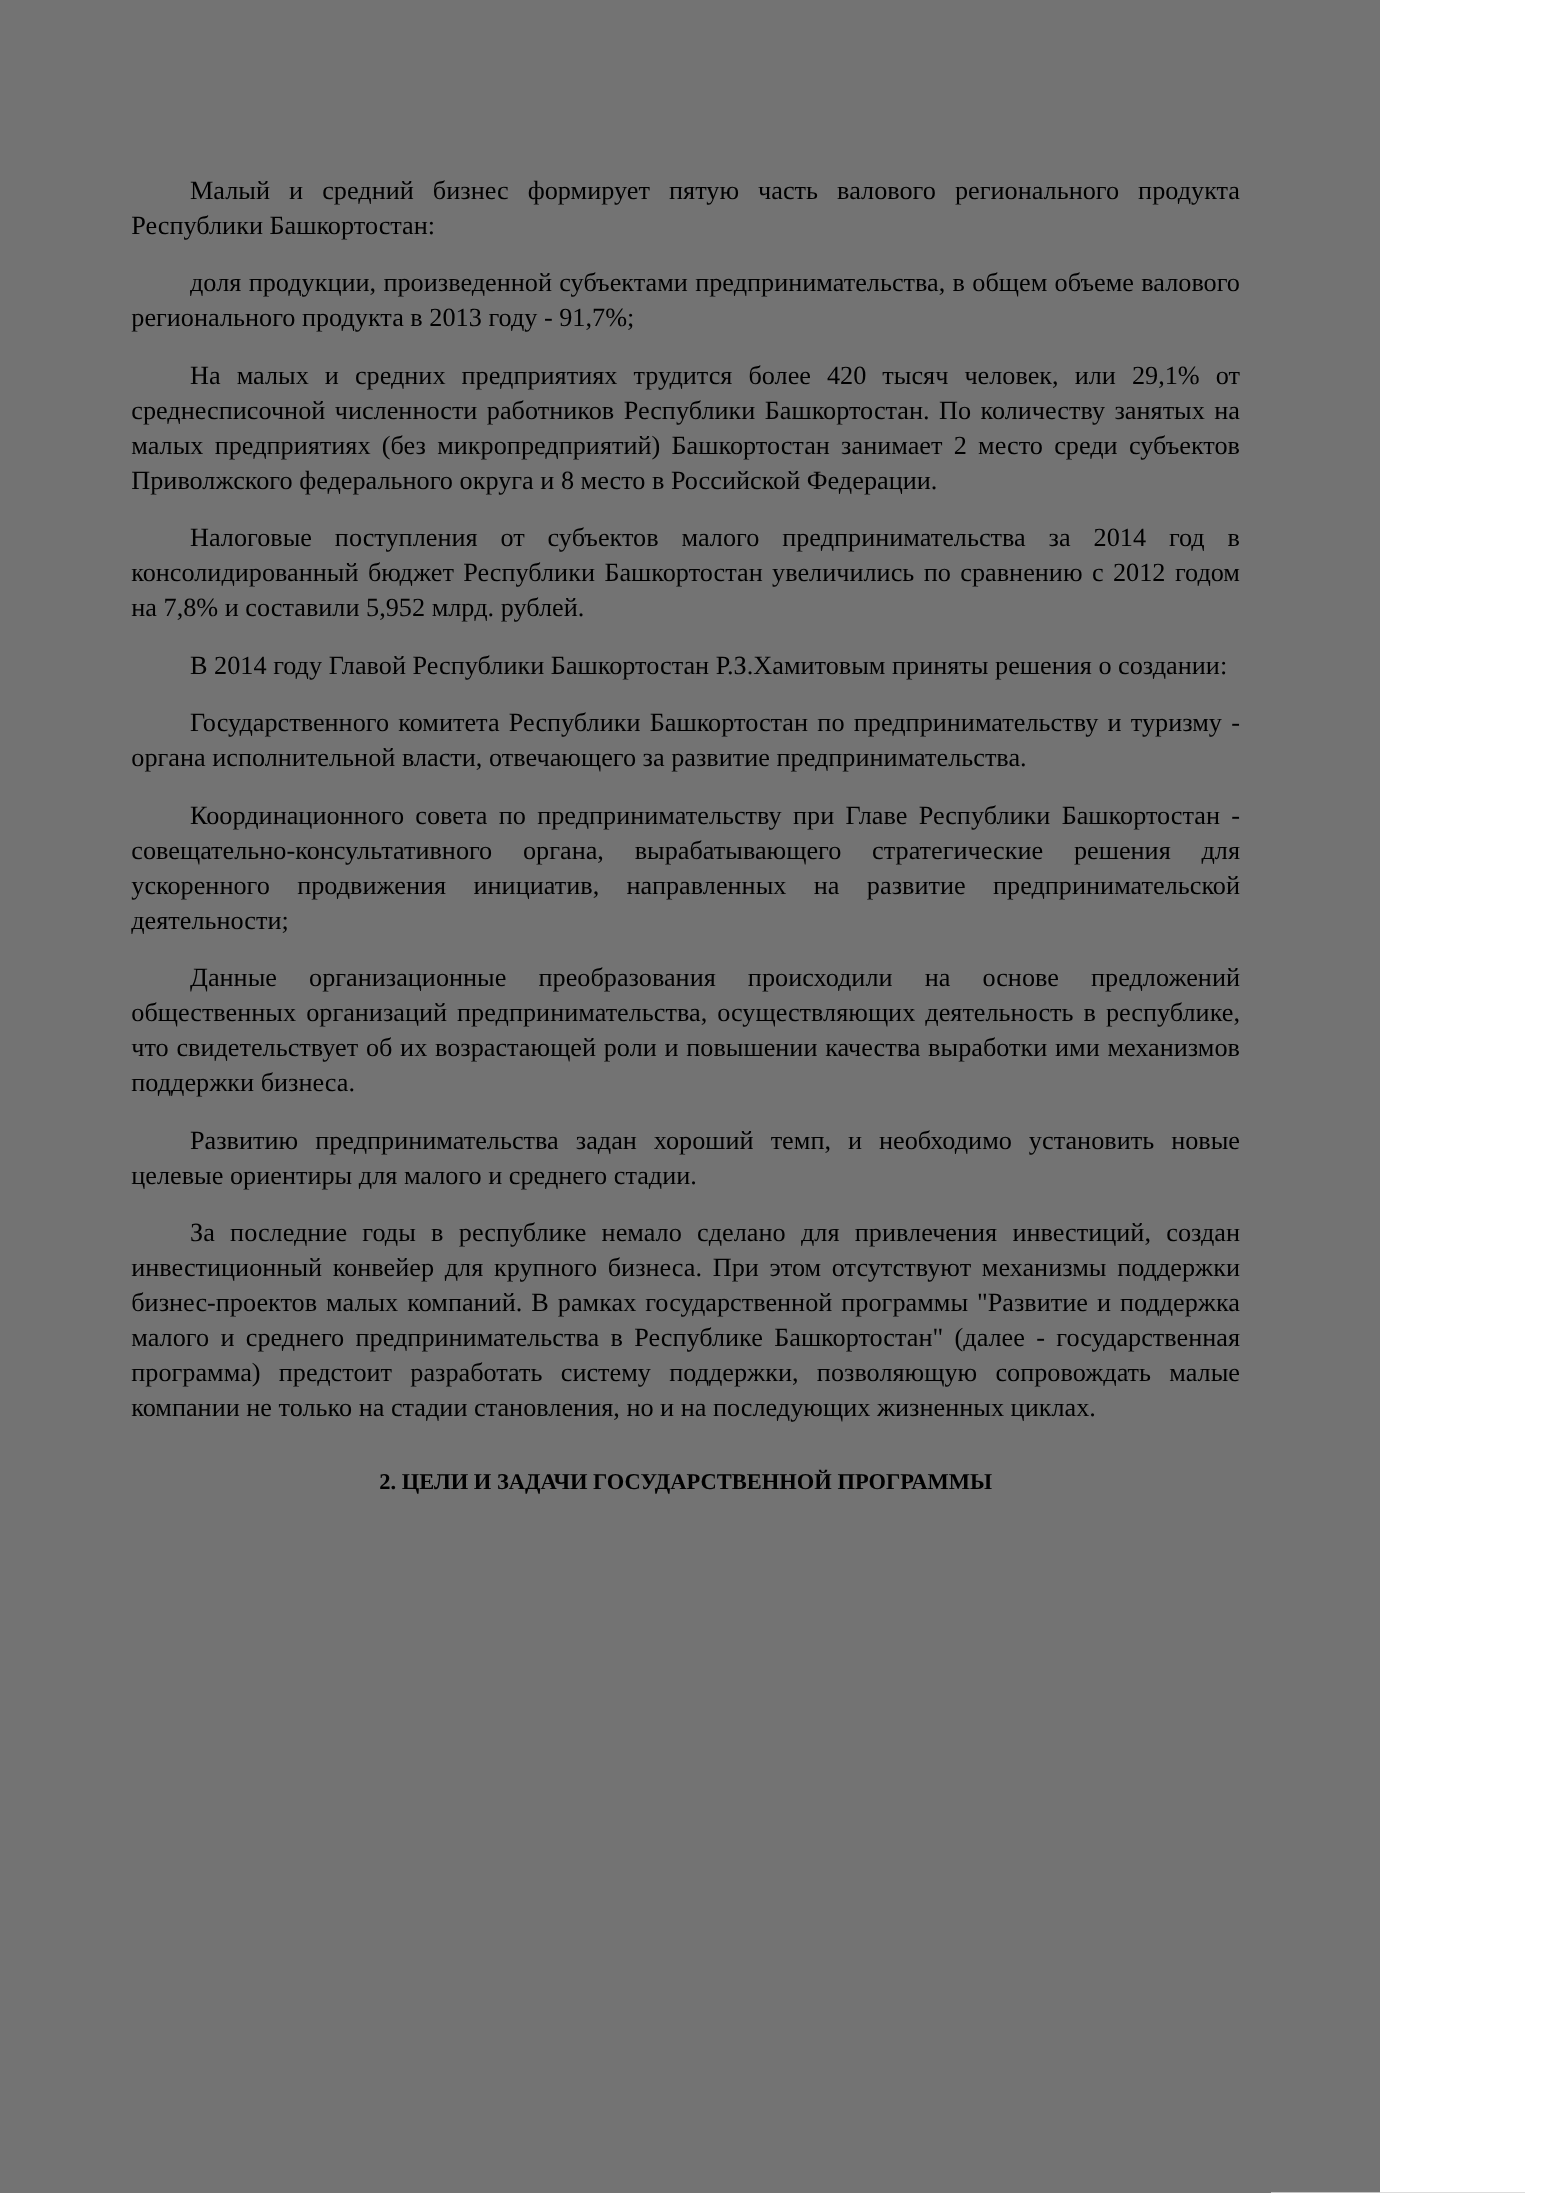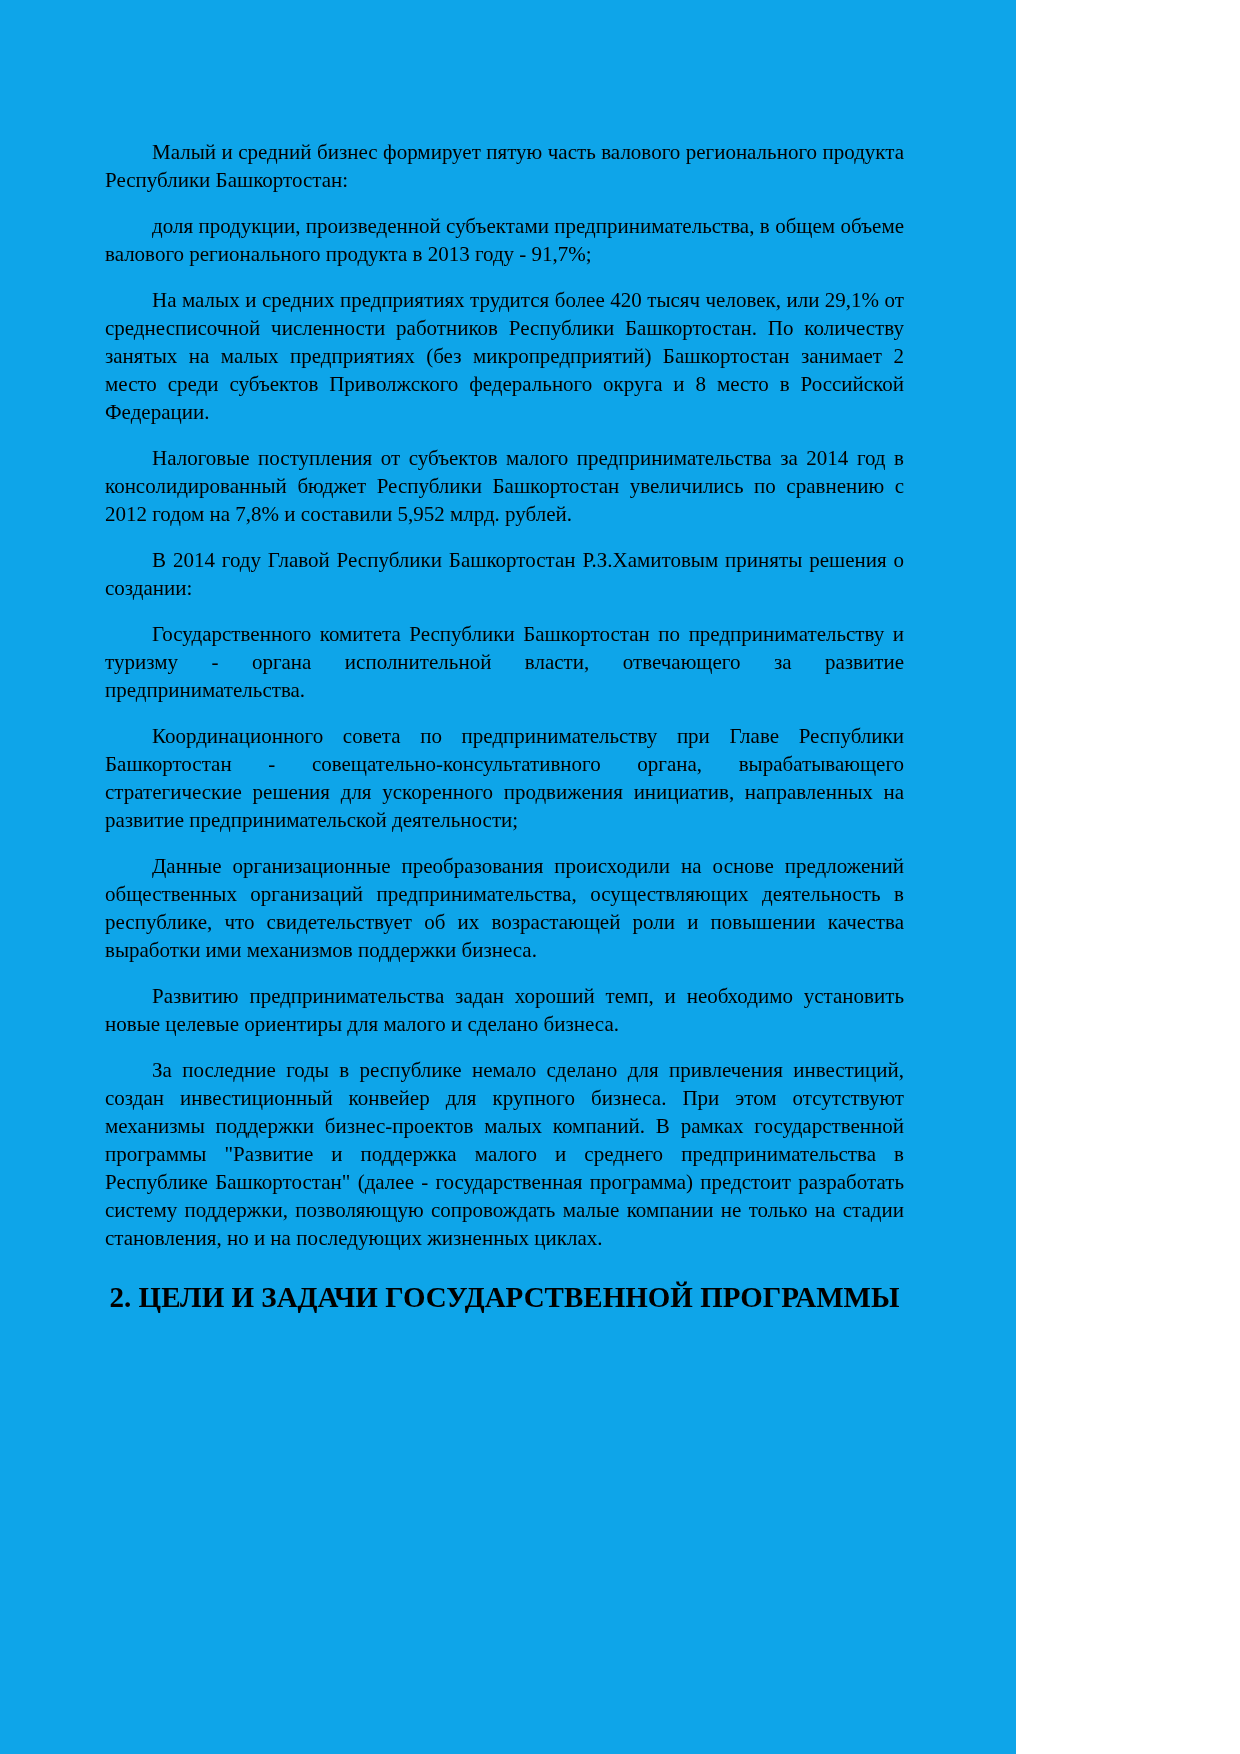--- a/index.html
+++ b/index.html
@@ -2,54 +2,54 @@
 <html><head>
 <meta charset="utf-8">
 <style>
   html, body {
     margin: 0;
     padding: 0;
     background: #ffffff;
   }
   .page {
     position: relative;
-    width: 1016px;
+    width: 1104px;
     min-height: 1754px;
-    background: #0ea5e9;
+    background: #737373;
     box-sizing: border-box;
     padding: 138px 112px 80px 105px;
     font-family: "Liberation Serif", "DejaVu Serif", serif;
     color: #000000;
   }
   .doc-body p {
     margin: 0 0 18px 0;
     font-size: 21px;
     line-height: 28px;
     text-align: justify;
     text-indent: 47px;
   }
   .doc-body h2 {
     margin: 30px 0 0 0;
-    font-size: 29px;
+    font-size: 18px;
     line-height: 30px;
     font-weight: bold;
     text-align: center;
     text-indent: 0;
   }
 </style>
 </head>
 <body>
 
 <div class="page">
   <div class="doc-body">
     <p>Малый и средний бизнес формирует пятую часть валового регионального продукта Республики Башкортостан:</p>
     <p>доля продукции, произведенной субъектами предпринимательства, в общем объеме валового регионального продукта в 2013 году - 91,7%;</p>
     <p>На малых и средних предприятиях трудится более 420 тысяч человек, или 29,1% от среднесписочной численности работников Республики Башкортостан. По количеству занятых на малых предприятиях (без микропредприятий) Башкортостан занимает 2 место среди субъектов Приволжского федерального округа и 8 место в Российской Федерации.</p>
     <p>Налоговые поступления от субъектов малого предпринимательства за 2014 год в консолидированный бюджет Республики Башкортостан увеличились по сравнению с 2012 годом на 7,8% и составили 5,952 млрд. рублей.</p>
     <p>В 2014 году Главой Республики Башкортостан Р.З.Хамитовым приняты решения о создании:</p>
     <p>Государственного комитета Республики Башкортостан  по предпринимательству и туризму - органа исполнительной власти, отвечающего за развитие предпринимательства.</p>
     <p>Координационного совета по предпринимательству при Главе Республики Башкортостан - совещательно-консультативного органа, вырабатывающего стратегические решения для ускоренного продвижения инициатив, направленных на развитие предпринимательской деятельности;</p>
     <p>Данные организационные преобразования происходили на основе предложений общественных организаций предпринимательства, осуществляющих деятельность в республике, что свидетельствует об их возрастающей роли и повышении качества выработки ими механизмов поддержки бизнеса.</p>
-    <p>Развитию предпринимательства задан хороший темп, и необходимо установить новые целевые ориентиры для малого и сделано бизнеса.</p>
+    <p>Развитию предпринимательства задан хороший темп, и необходимо установить новые целевые ориентиры для малого и среднего стадии.</p>
     <p>За последние годы в республике немало сделано для привлечения инвестиций, создан инвестиционный конвейер для крупного бизнеса. При этом отсутствуют механизмы поддержки бизнес-проектов малых компаний. В рамках государственной программы "Развитие и поддержка малого и среднего предпринимательства в Республике Башкортостан" (далее - государственная программа) предстоит разработать систему поддержки, позволяющую сопровождать малые компании не только на стадии становления, но и на последующих жизненных циклах.</p>
     <h2>2. ЦЕЛИ И ЗАДАЧИ ГОСУДАРСТВЕННОЙ ПРОГРАММЫ</h2>
   </div>
 </div>
 
 </body></html>

